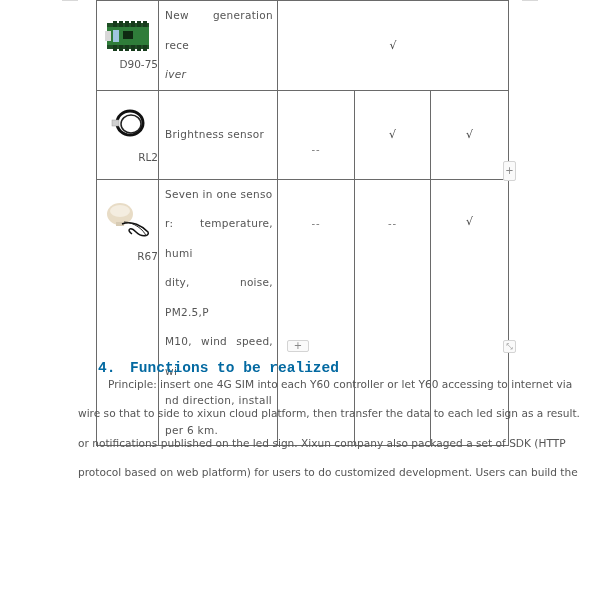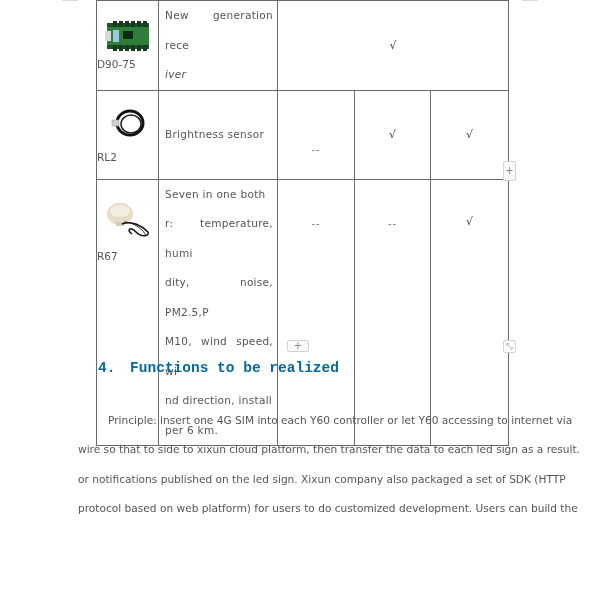--- a/index.html
+++ b/index.html
@@ -7,21 +7,21 @@
       width: 600px; height: 600px; overflow: hidden; background: #ffffff;
       font-family: "DejaVu Sans", sans-serif; color: #555555; position: relative;
     }
     .page-marks { position: absolute; top: 0; height: 1px; background: #d8d8d8; }
     .table-wrap { position: absolute; left: 96px; top: 0; }
     table.spec {
       border-collapse: collapse; table-layout: fixed;
       border: 1px solid #555; font-size: 10.5px; color: #555;
     }
     table.spec td { border: 1px solid #6a6a6a; padding: 0; vertical-align: middle; }
-    td.img-cell { width: 61px; text-align: left; }
+    td.img-cell { width: 61px; text-align: right; }
     td.desc-cell { width: 108px; padding: 0 4px 0 6px !important; line-height: 29.5px; text-align: justify; text-align-last: left; letter-spacing: 0.3px; }
     td.c1 { width: 76px; text-align: center; }
     td.c2 { width: 75px; text-align: center; }
     td.c3 { width: 77px; text-align: center; }
     td.merged { text-align: center; }
     .mark { font-size: 11px; color: #444; }
     .dash { font-size: 10px; color: #777; letter-spacing: 1px; }
     .model { display: block; margin-top: 6px; font-size: 10.5px; color: #555; }
     .thumb { display: block; margin: 0 auto; }
     .tbl-btn {
@@ -31,21 +31,21 @@
     h2.section {
       position: absolute; left: 82px; top: 344px; margin: 16px;
       font-family: Liberation Mono, monospace; font-size: 14.5px; font-weight: bold; color: #0369a1;
     }
     .para {
       position: absolute; left: 78px; top: 370px; width: 444px; margin: 0;
       font-size: 10.6px; line-height: 29.4px; color: #555; text-align: justify;
     }
     .para .line { display: block; text-align: justify; text-align-last: justify; white-space: nowrap; }
     .para .line.last { text-align-last: left; }
-    .para .line.first { padding-left: 30px; margin-top: 36px; }
+    .para .line.first { padding-left: 30px; }
   </style>
 </head>
 <body>
 
 <div class="page-marks" style="left:62px; width:16px;"></div>
 <div class="page-marks" style="left:522px; width:16px;"></div>
 
 <div class="table-wrap">
   <table class="spec">
 
@@ -113,21 +113,21 @@
         <svg class="thumb" width="52" height="40" viewBox="0 0 52 40">
           <ellipse cx="18" cy="14" rx="13" ry="11" fill="#e8dcc6"></ellipse>
           <ellipse cx="18" cy="11" rx="10" ry="6" fill="#f4ede0"></ellipse>
           <rect x="14" y="22" width="8" height="4" fill="#d7cbb4"></rect>
           <path d="M20 24 C30 20, 40 26, 46 32 C48 36, 40 38, 34 32 C28 26, 24 30, 30 34" fill="none" stroke="#111" stroke-width="1.5"></path>
           <path d="M22 22 C32 22, 42 30, 44 36" fill="none" stroke="#222" stroke-width="1"></path>
         </svg>
         <span class="model" style="margin-top:10px;">R67</span>
       </td>
       <td class="desc-cell">
-        <span style="display:block;">Seven in one both</span>
+        <span style="display:block;">Seven in one senso</span>
         <span style="display:block;">r: temperature, humi</span>
         <span style="display:block;">dity, noise, PM2.5,P</span>
         <span style="display:block;">M10, wind speed, wi</span>
         <span style="display:block;">nd direction, install</span>
         <span style="display:block;">per 6 km.</span>
       </td>
       <td class="c1" style="vertical-align:top; padding-top:37px;">
         <span class="dash">--</span>
       </td>
       <td class="c2" style="vertical-align:top; padding-top:37px;">

